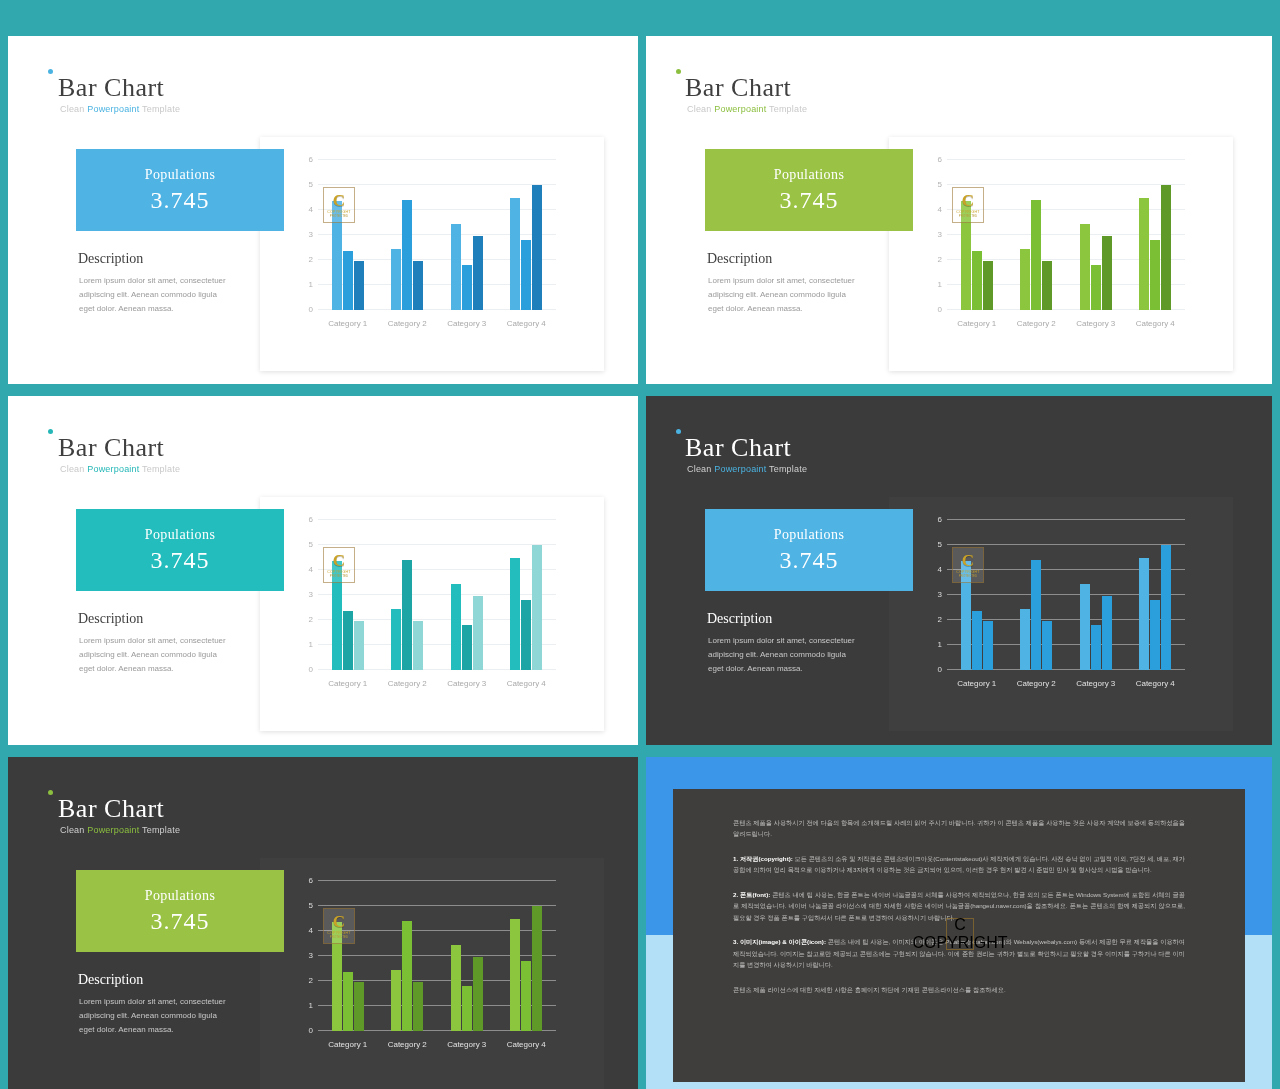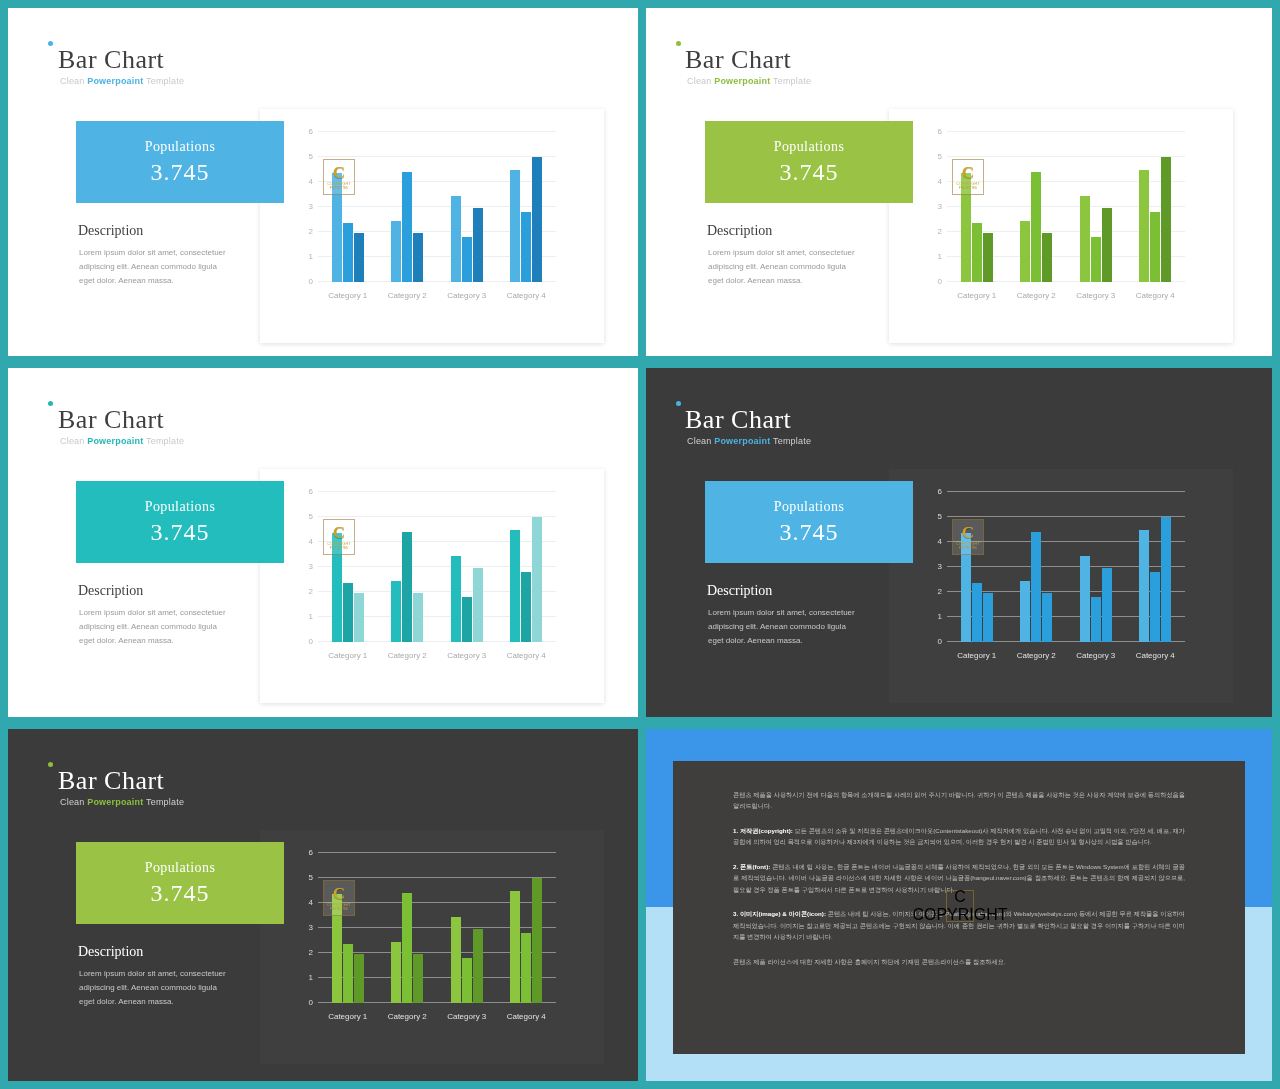--- a/index.html
+++ b/index.html
@@ -11,20 +11,21 @@
   }
   .grid{
     position:relative;
     width:1280px;height:1089px;
     box-sizing:border-box;
   }
   .panel{
     position:absolute;
     box-sizing:border-box;
     overflow:hidden;
+    margin-top:28px;
   }
   
   .slide{position:absolute;inset:0;overflow:hidden;}
   .slide.light{background:#ffffff;}
   .slide.dark{background:#3b3b3b;}
 
   .dot{
     position:absolute;
     width:5px;height:5px;border-radius:50%;
   }
@@ -38,21 +39,21 @@
   .light .title{color:#3f3f3f;}
   .dark  .title{color:#ffffff;}
   .subtitle{
     position:absolute;
     font-size:9px;
     white-space:nowrap;
     letter-spacing:.2px;
   }
   .light .subtitle{color:#c9c9c9;}
   .dark  .subtitle{color:#cfcfcf;}
-  .subtitle b{font-weight:bold;}
+  .subtitle b{font-weight:normal;}
 
   
   .chartcard{
     position:absolute;
     background:#ffffff;
     box-shadow:0 1px 5px rgba(0,0,0,.13);
   }
   .dark .chartcard{
     background:#3f3f3f;
     box-shadow:none;

